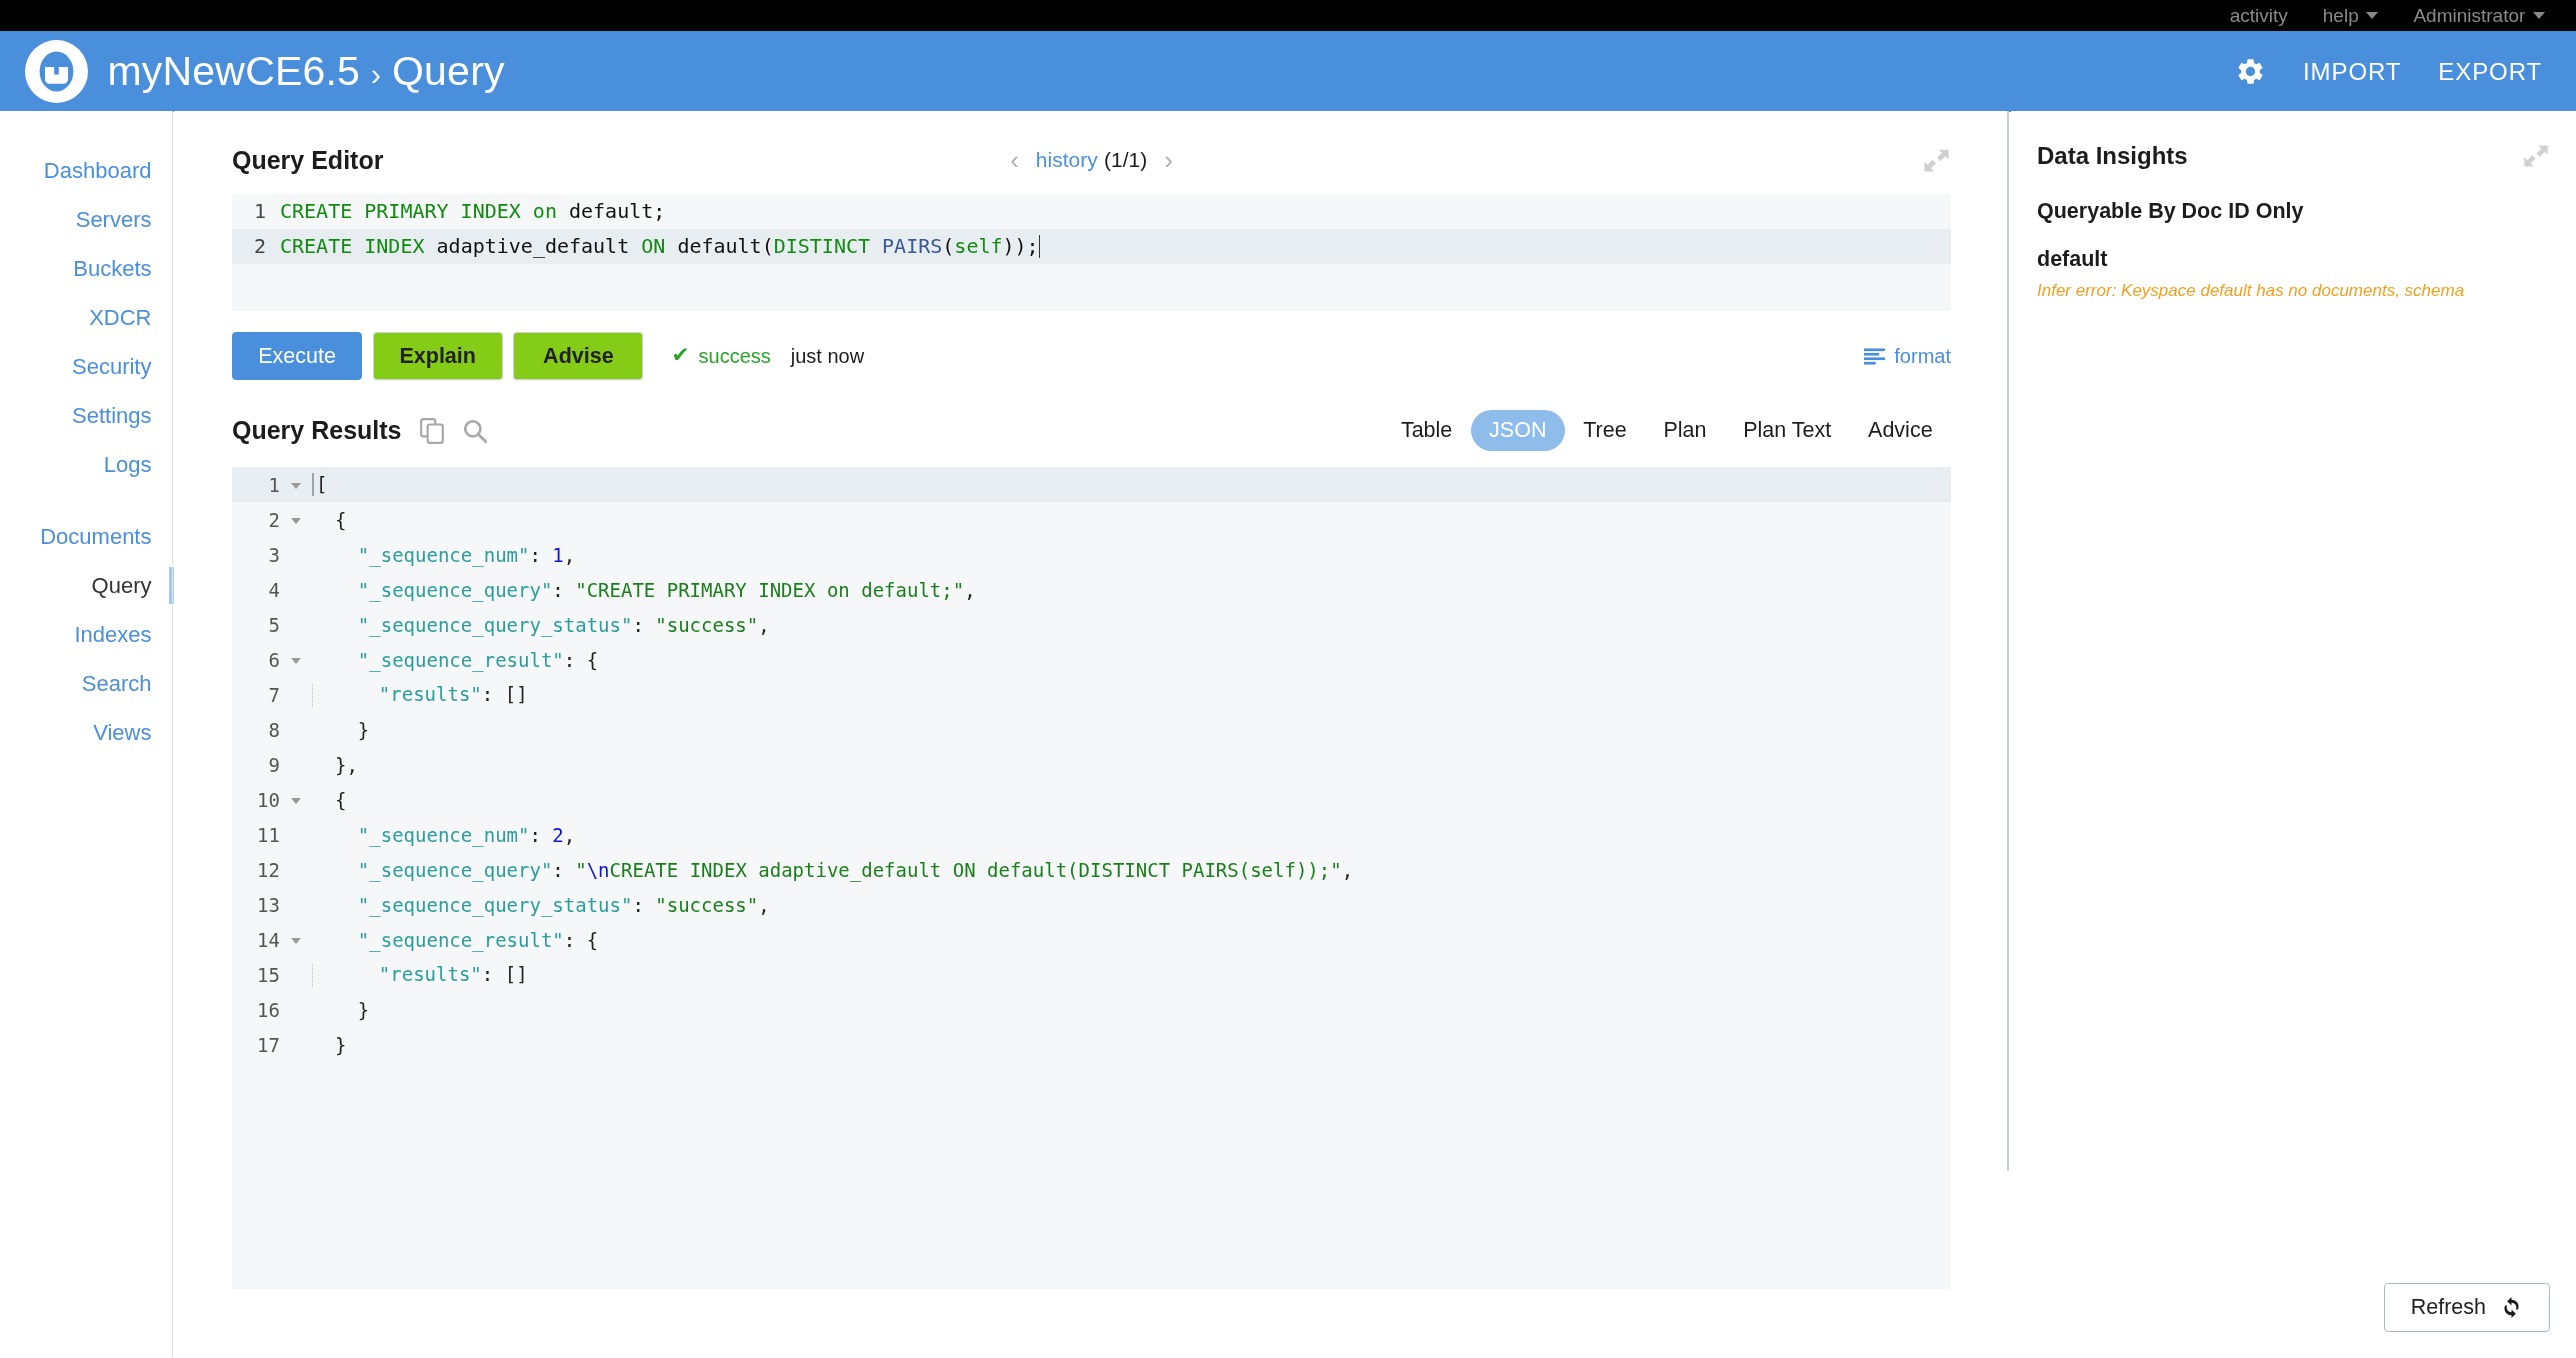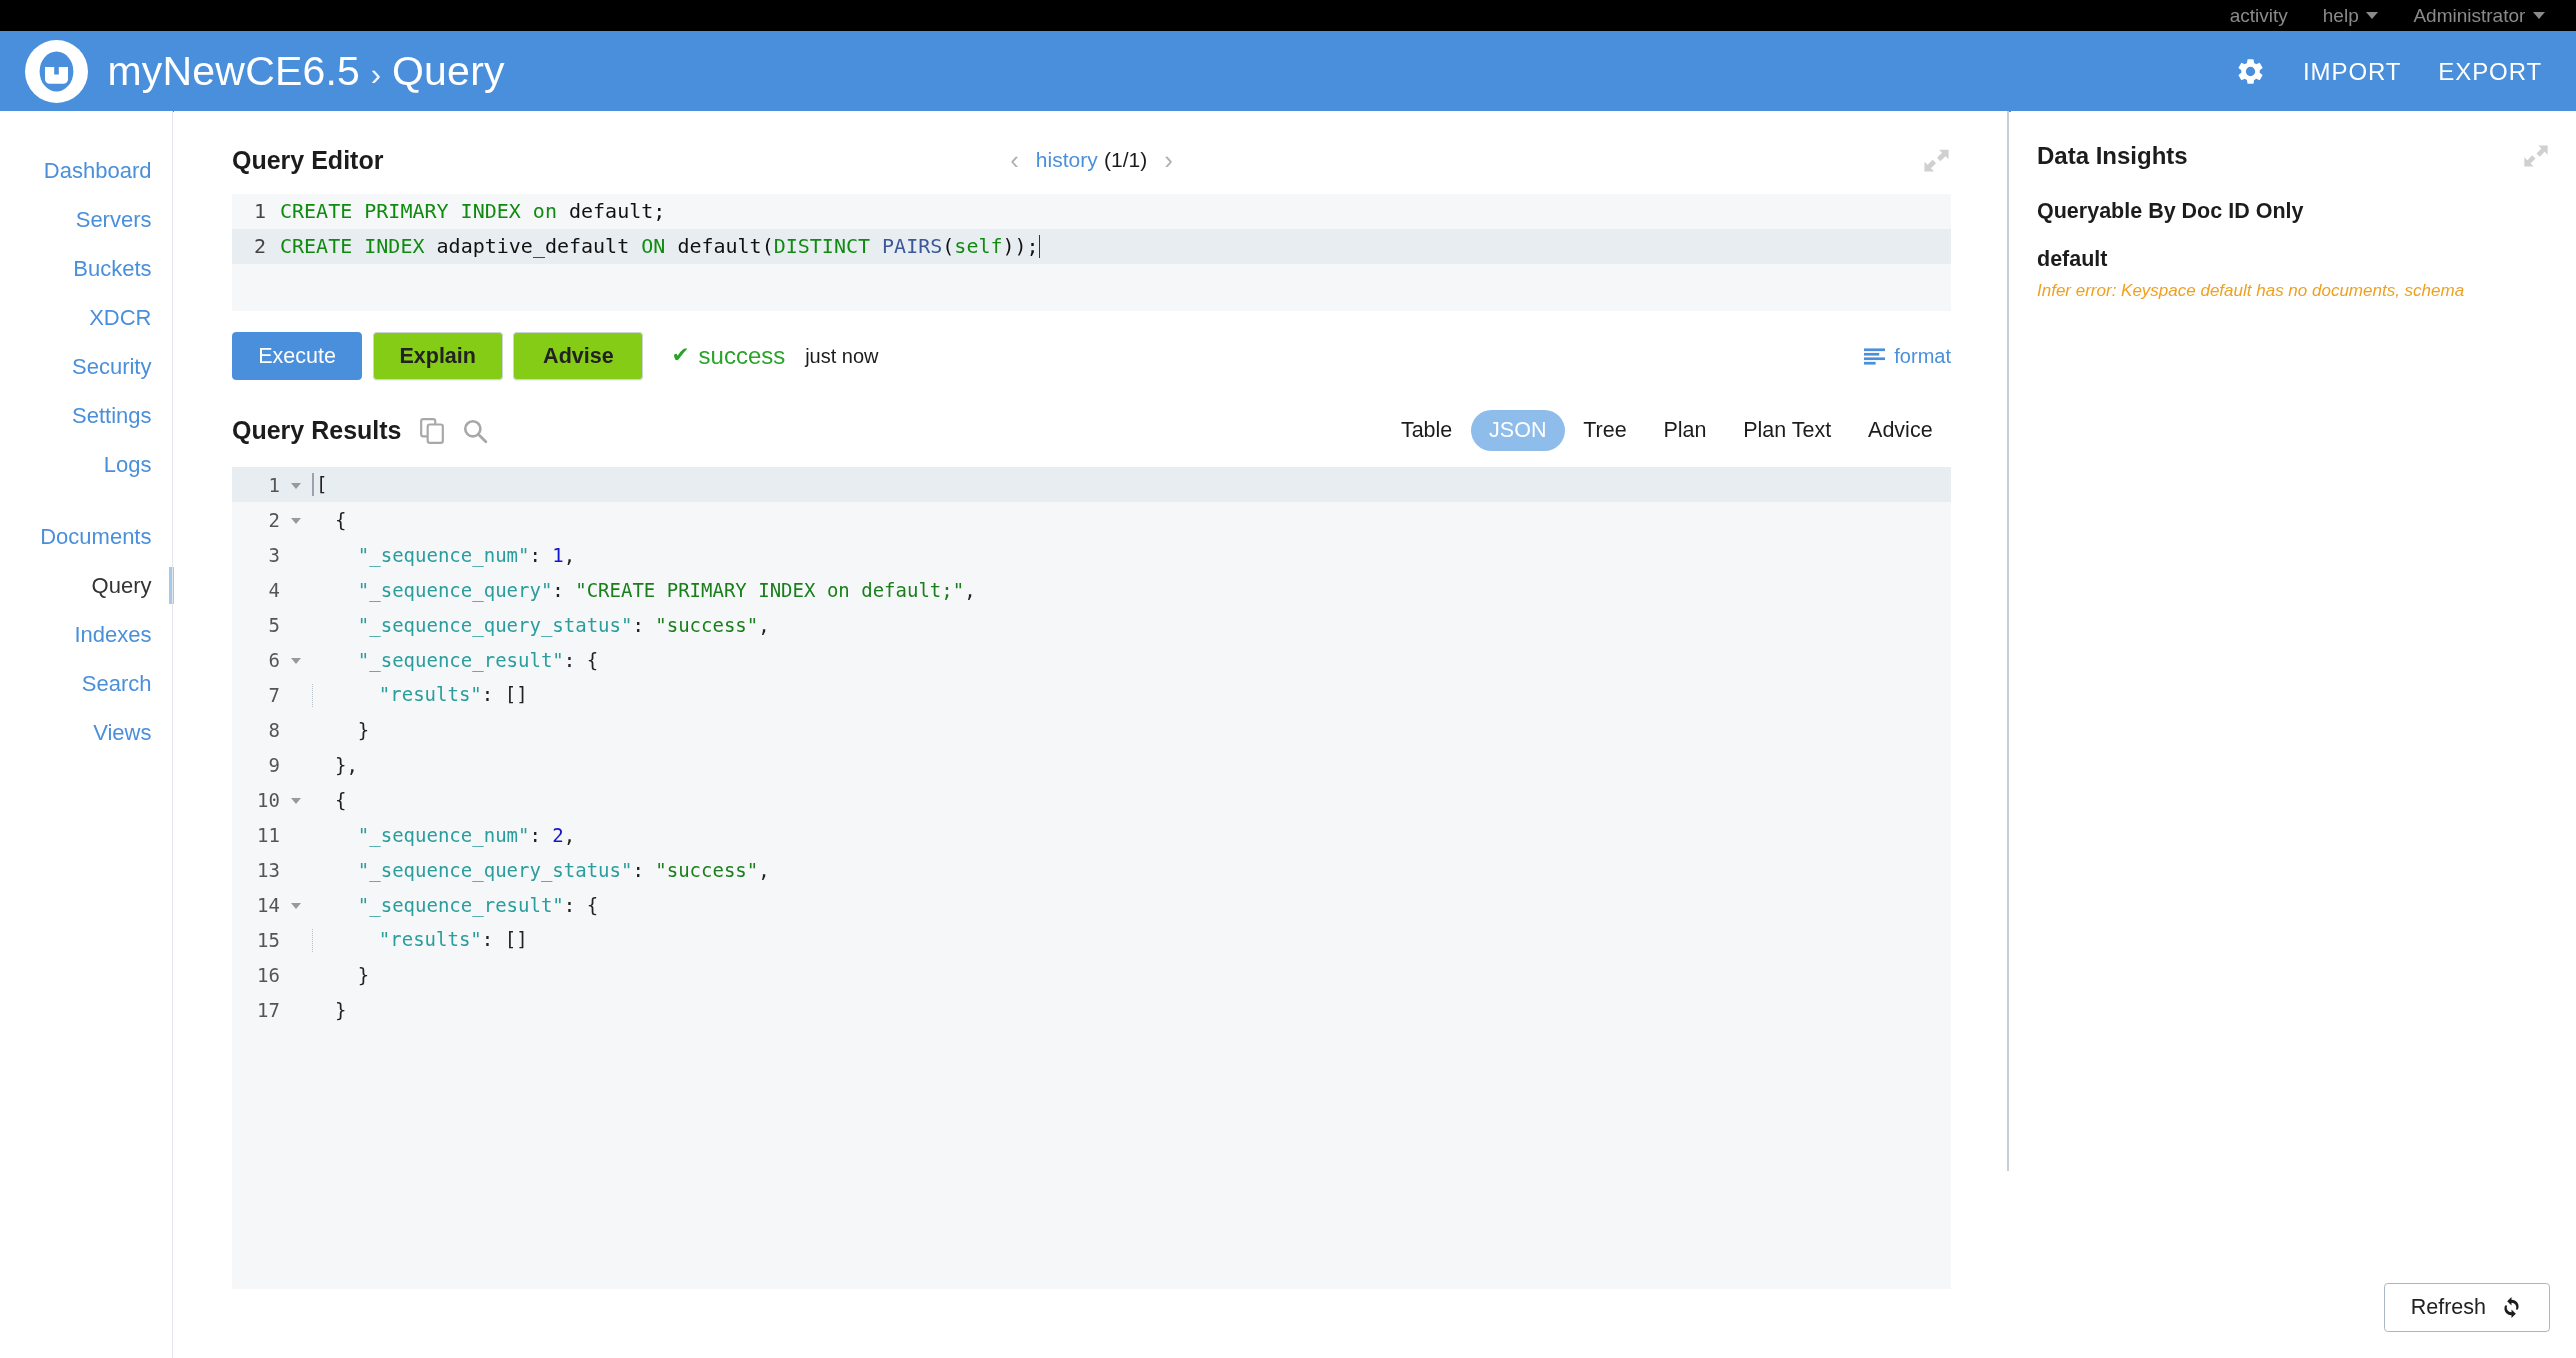--- a/index.html
+++ b/index.html
@@ -138,21 +138,21 @@
     display: flex; align-items: center; justify-content: center;
     font-size: 21.5px; border-radius: 3.8px; white-space: nowrap;
   }
   .btn-primary { background: #4a8fdb; color: #fff; border: 0.8px solid #4a8fdb; }
   .btn-ghost {
     background: #84cc16; color: #222; border: 0.8px solid #cdd3d9;
     margin-left: 10.7px; box-shadow: 0 0.8px 0.8px rgba(0,0,0,.06); font-weight: bold;
   }
   .status { display: flex; align-items: center; gap: 9.2px; margin-left: 28px; }
   .check { color: #28a428; font-size: 21.5px; line-height: 1; }
-  .status-ok { color: #28a428; font-size: 24px; }
+  .status-ok { color: #28a428; font-size: 20px; }
   .status-time { color: #1c1c1c; font-size: 20px; margin-left: 10.7px; }
   .format-link {
     margin-left: auto; display: flex; align-items: center; gap: 9.2px;
     color: #4a8fdb; font-size: 20px; white-space: nowrap;
   }
   .fmt-ico { width: 21.5px; height: 17px; display: block; }
 
   
   .res-head {
     display: flex; align-items: center; margin: 26px 58px 0 58px; height: 49px;
@@ -421,20 +421,25 @@
               <i></i>
             </div>
             <div class="jcode"><span>  </span><span class="jpun">{</span></div>
           </div>
           <div class="jrow">
             <div class="jgut">11</div>
             <div class="fold"></div>
             <div class="jcode"><span>    </span><span class="jkey">"_sequence_num"</span><span class="jpun">: </span><span class="jnum">2</span><span class="jpun">,</span></div>
           </div>
           <div class="jrow">
+            <div class="jgut">12</div>
+            <div class="fold"></div>
+            <div class="jcode"><span>    </span><span class="jkey">"_sequence_query"</span><span class="jpun">: </span><span class="jstr">"</span><span class="jesc">\n</span><span class="jstr">CREATE INDEX adaptive_default ON default(DISTINCT PAIRS(self));"</span><span class="jpun">,</span></div>
+          </div>
+          <div class="jrow">
             <div class="jgut">13</div>
             <div class="fold"></div>
             <div class="jcode"><span>    </span><span class="jkey">"_sequence_query_status"</span><span class="jpun">: </span><span class="jstr">"success"</span><span class="jpun">,</span></div>
           </div>
           <div class="jrow">
             <div class="jgut">14</div>
             <div class="fold">
               <i></i>
             </div>
             <div class="jcode"><span>    </span><span class="jkey">"_sequence_result"</span><span class="jpun">: {</span></div>

